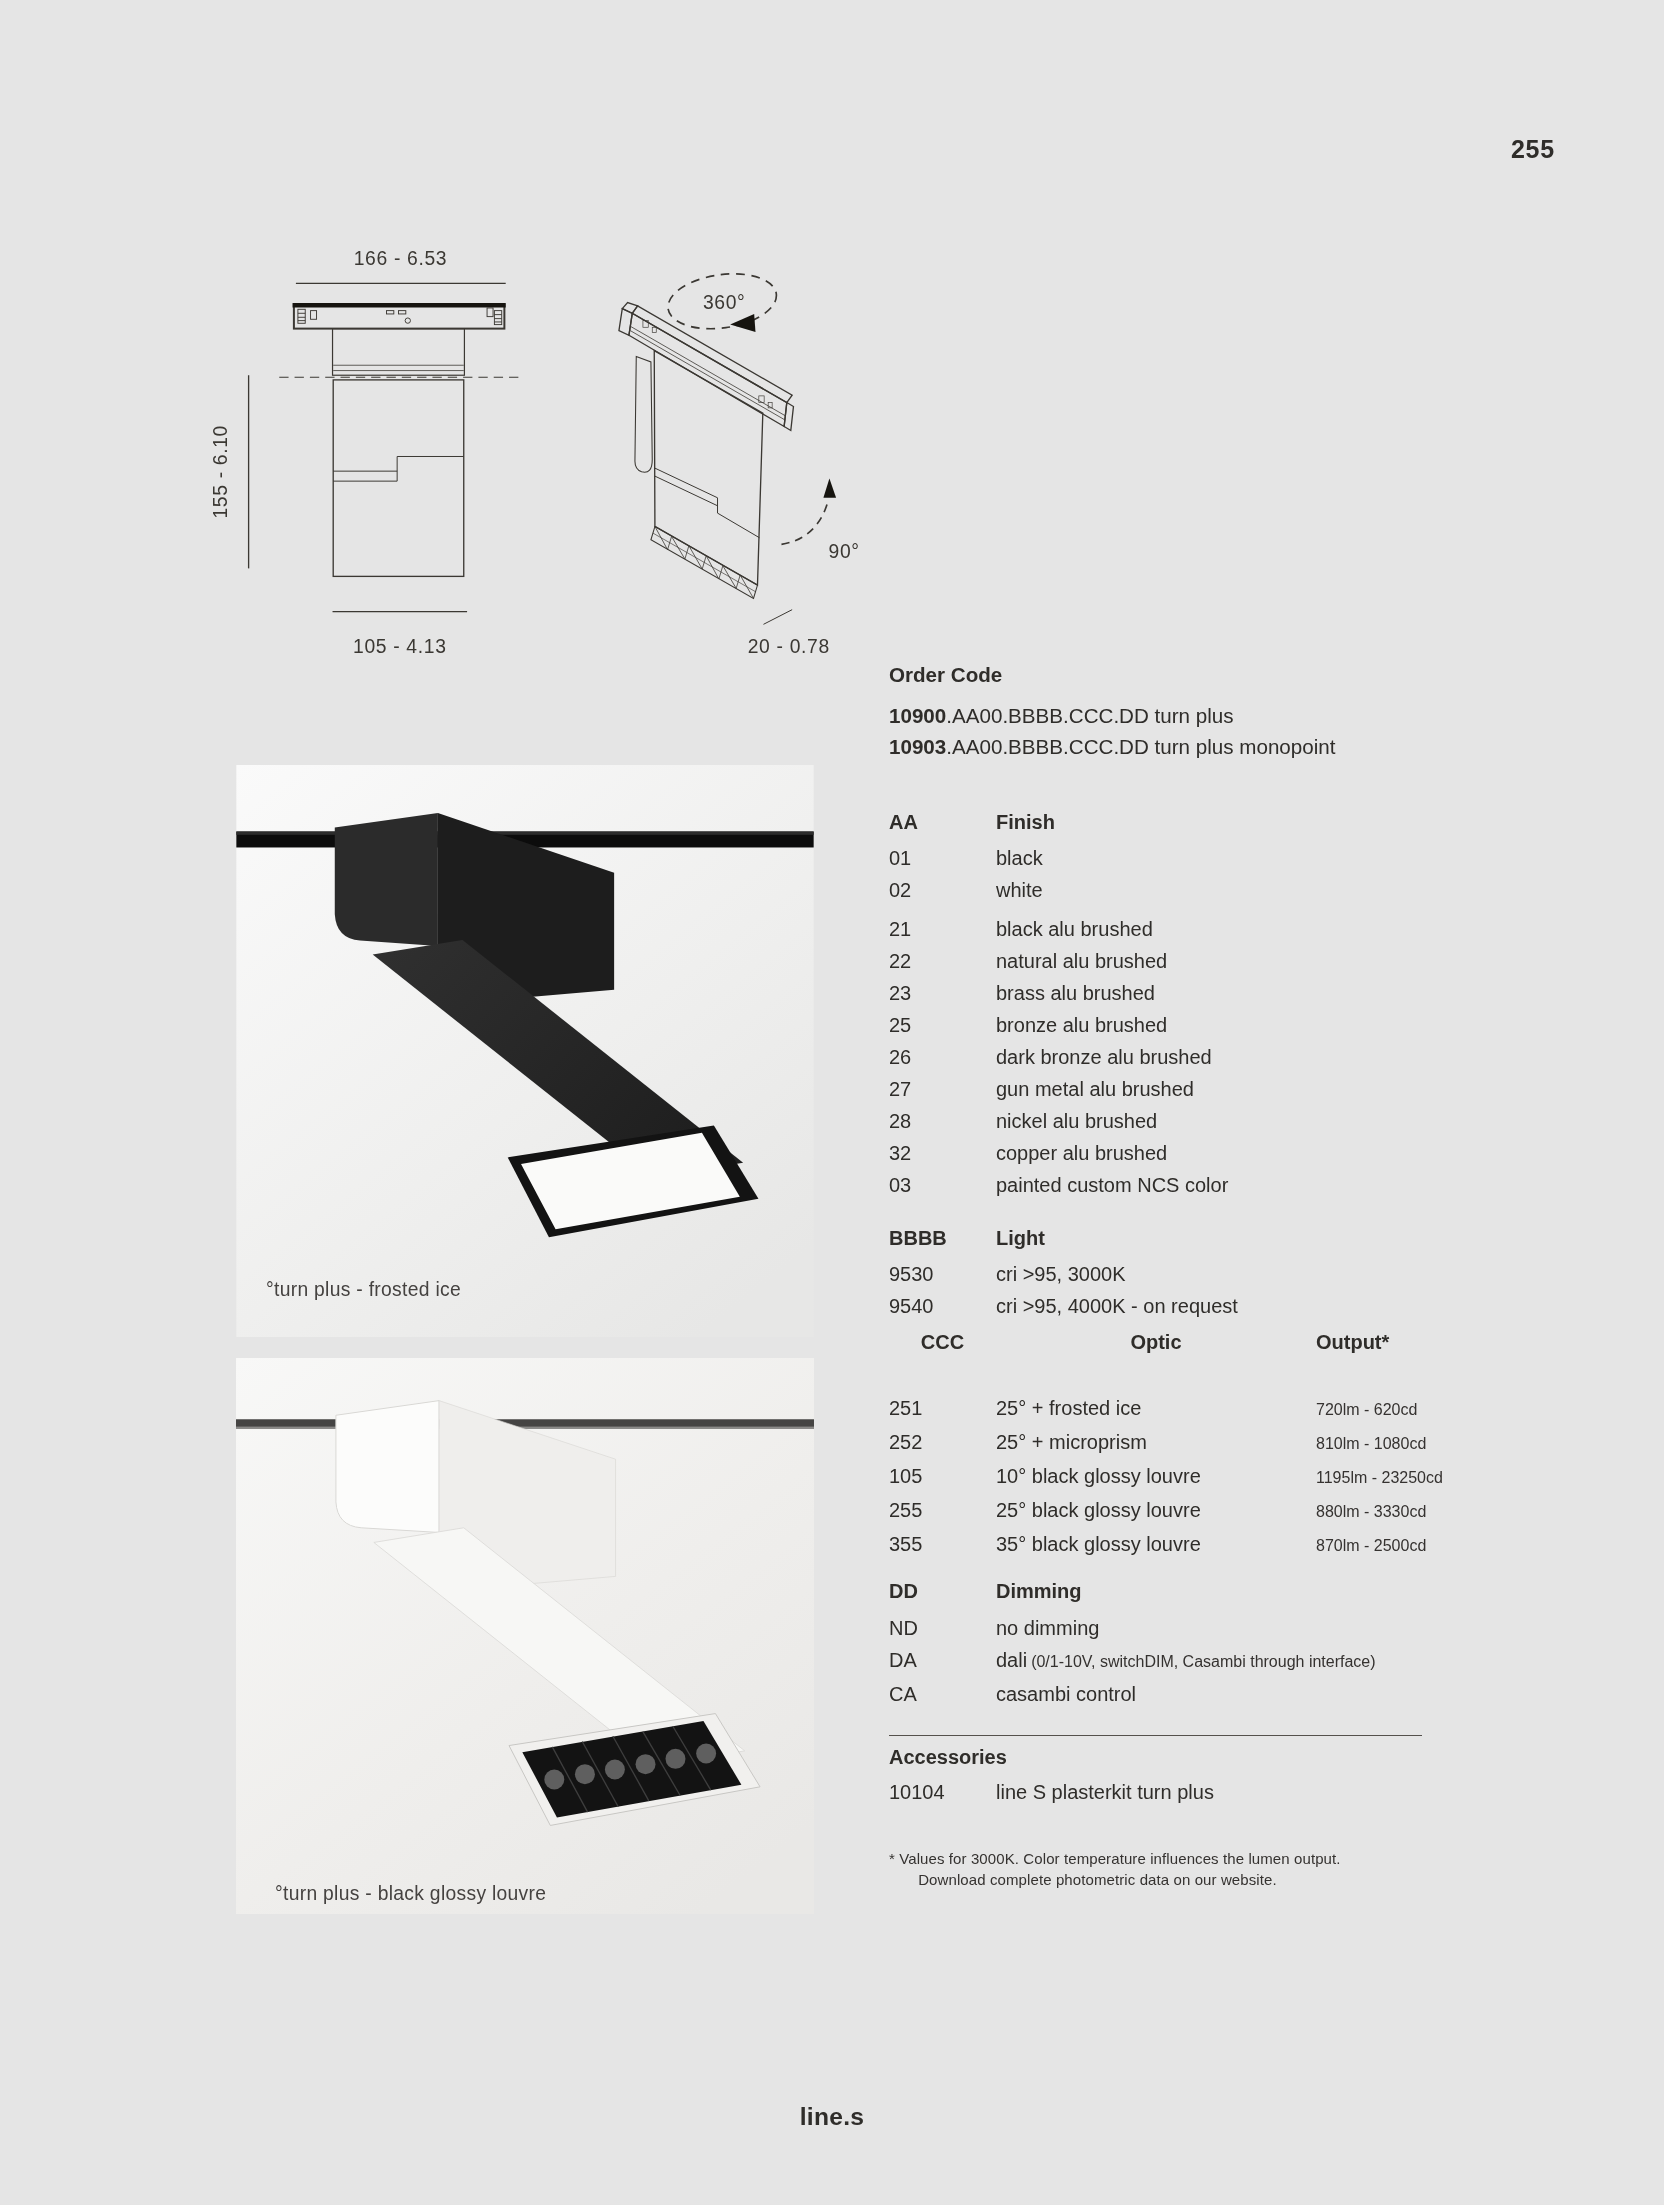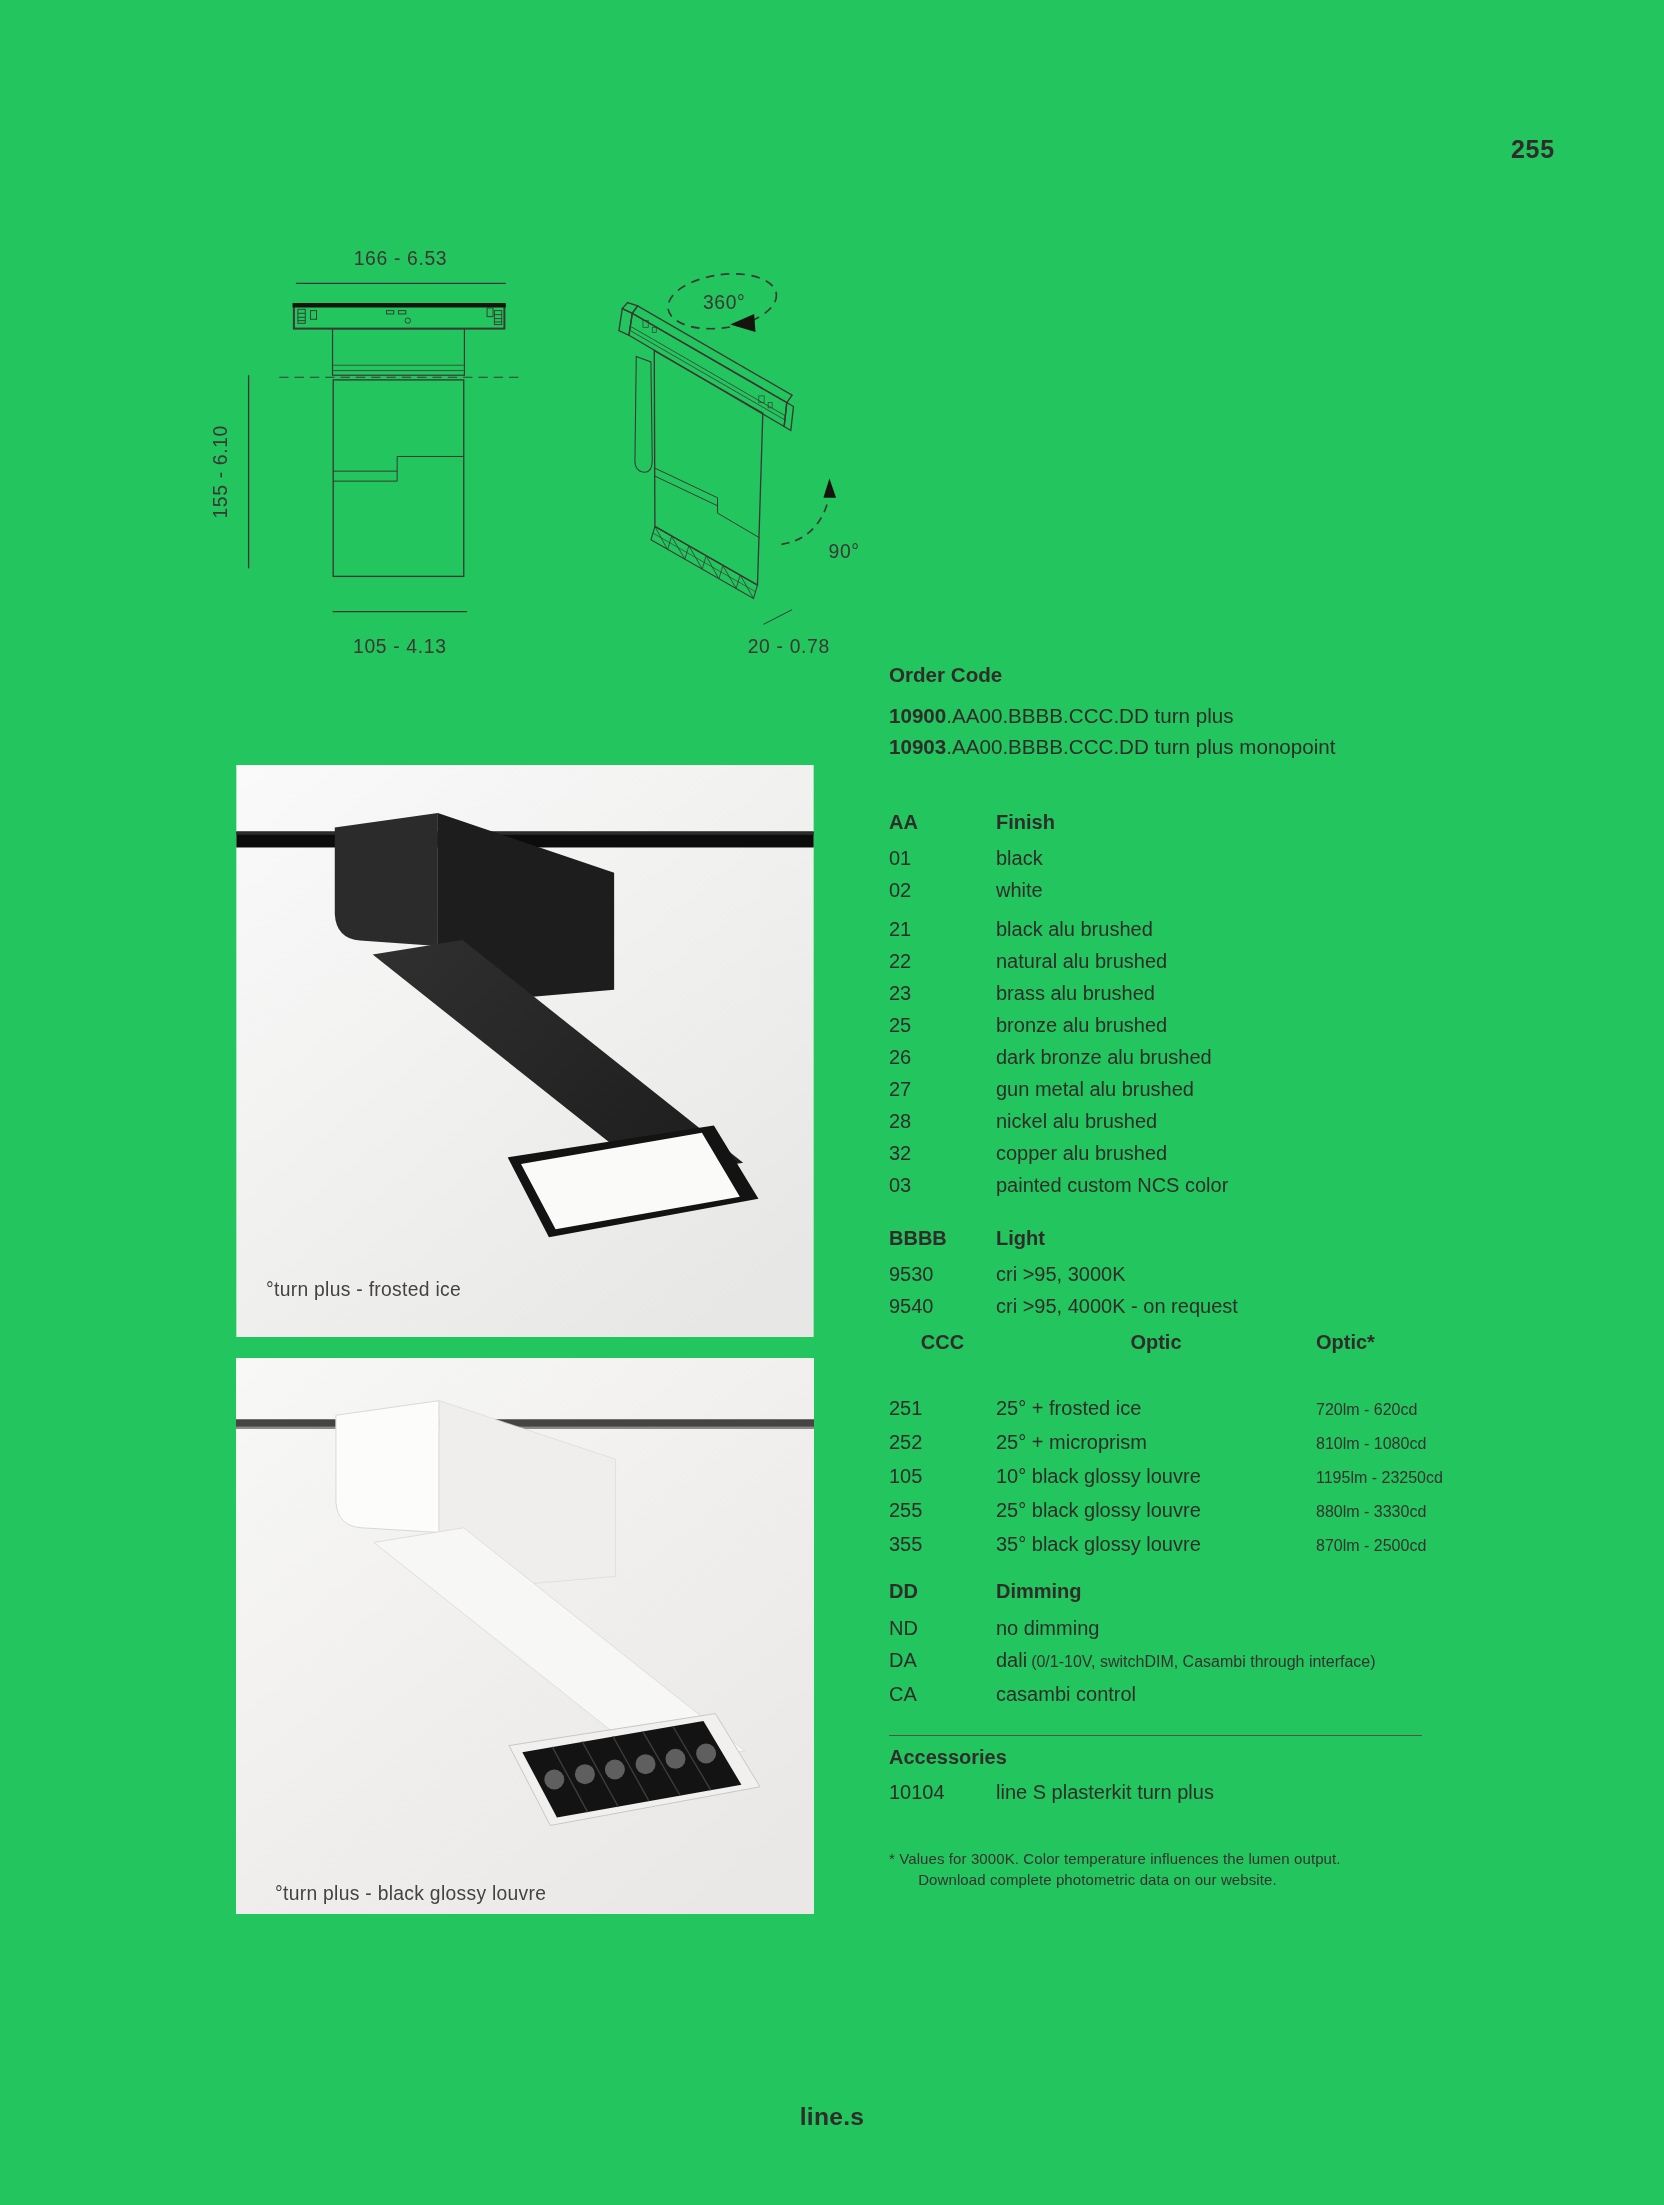--- a/index.html
+++ b/index.html
@@ -1,20 +1,20 @@
 <!DOCTYPE html>
 <html style="font-size:10.7px"><head>
 <meta charset="utf-8">
 <style>
   html,body{margin:0;padding:0;}
   body{background:#b9b6b1;}
   .page{
     position:relative;
     width:1664px;height:2205px;
-    background:#22c55e;
+    background:#e5e5e5;
     font-family:"Liberation Sans",sans-serif;
     color:#2f2d2a;
     overflow:hidden;
   }
   
   .pagenum{
     position:absolute;left:1511px;top:135px;
     font-size:25px;font-weight:600;letter-spacing:0.7px;
   }
   .footer{
@@ -320,21 +320,21 @@
         </div>
       <div class="row">
           <span class="col-code">9540</span>
           <span class="col-desc">cri &gt;95, 4000K - on request</span>
         </div>
     </div>
 
     <div class="hrow h-optic">
       <span class="col-code">CCC</span>
       <span class="col-desc-fixed">Optic</span>
-      <span>Optic*</span>
+      <span>Output*</span>
     </div>
     <div class="optic-rows">
       <div class="row">
           <span class="col-code">251</span>
           <span class="col-desc-fixed">25° + frosted ice</span>
           <span class="col-out">720lm - 620cd</span>
         </div>
       <div class="row">
           <span class="col-code">252</span>
           <span class="col-desc-fixed">25° + microprism</span>

